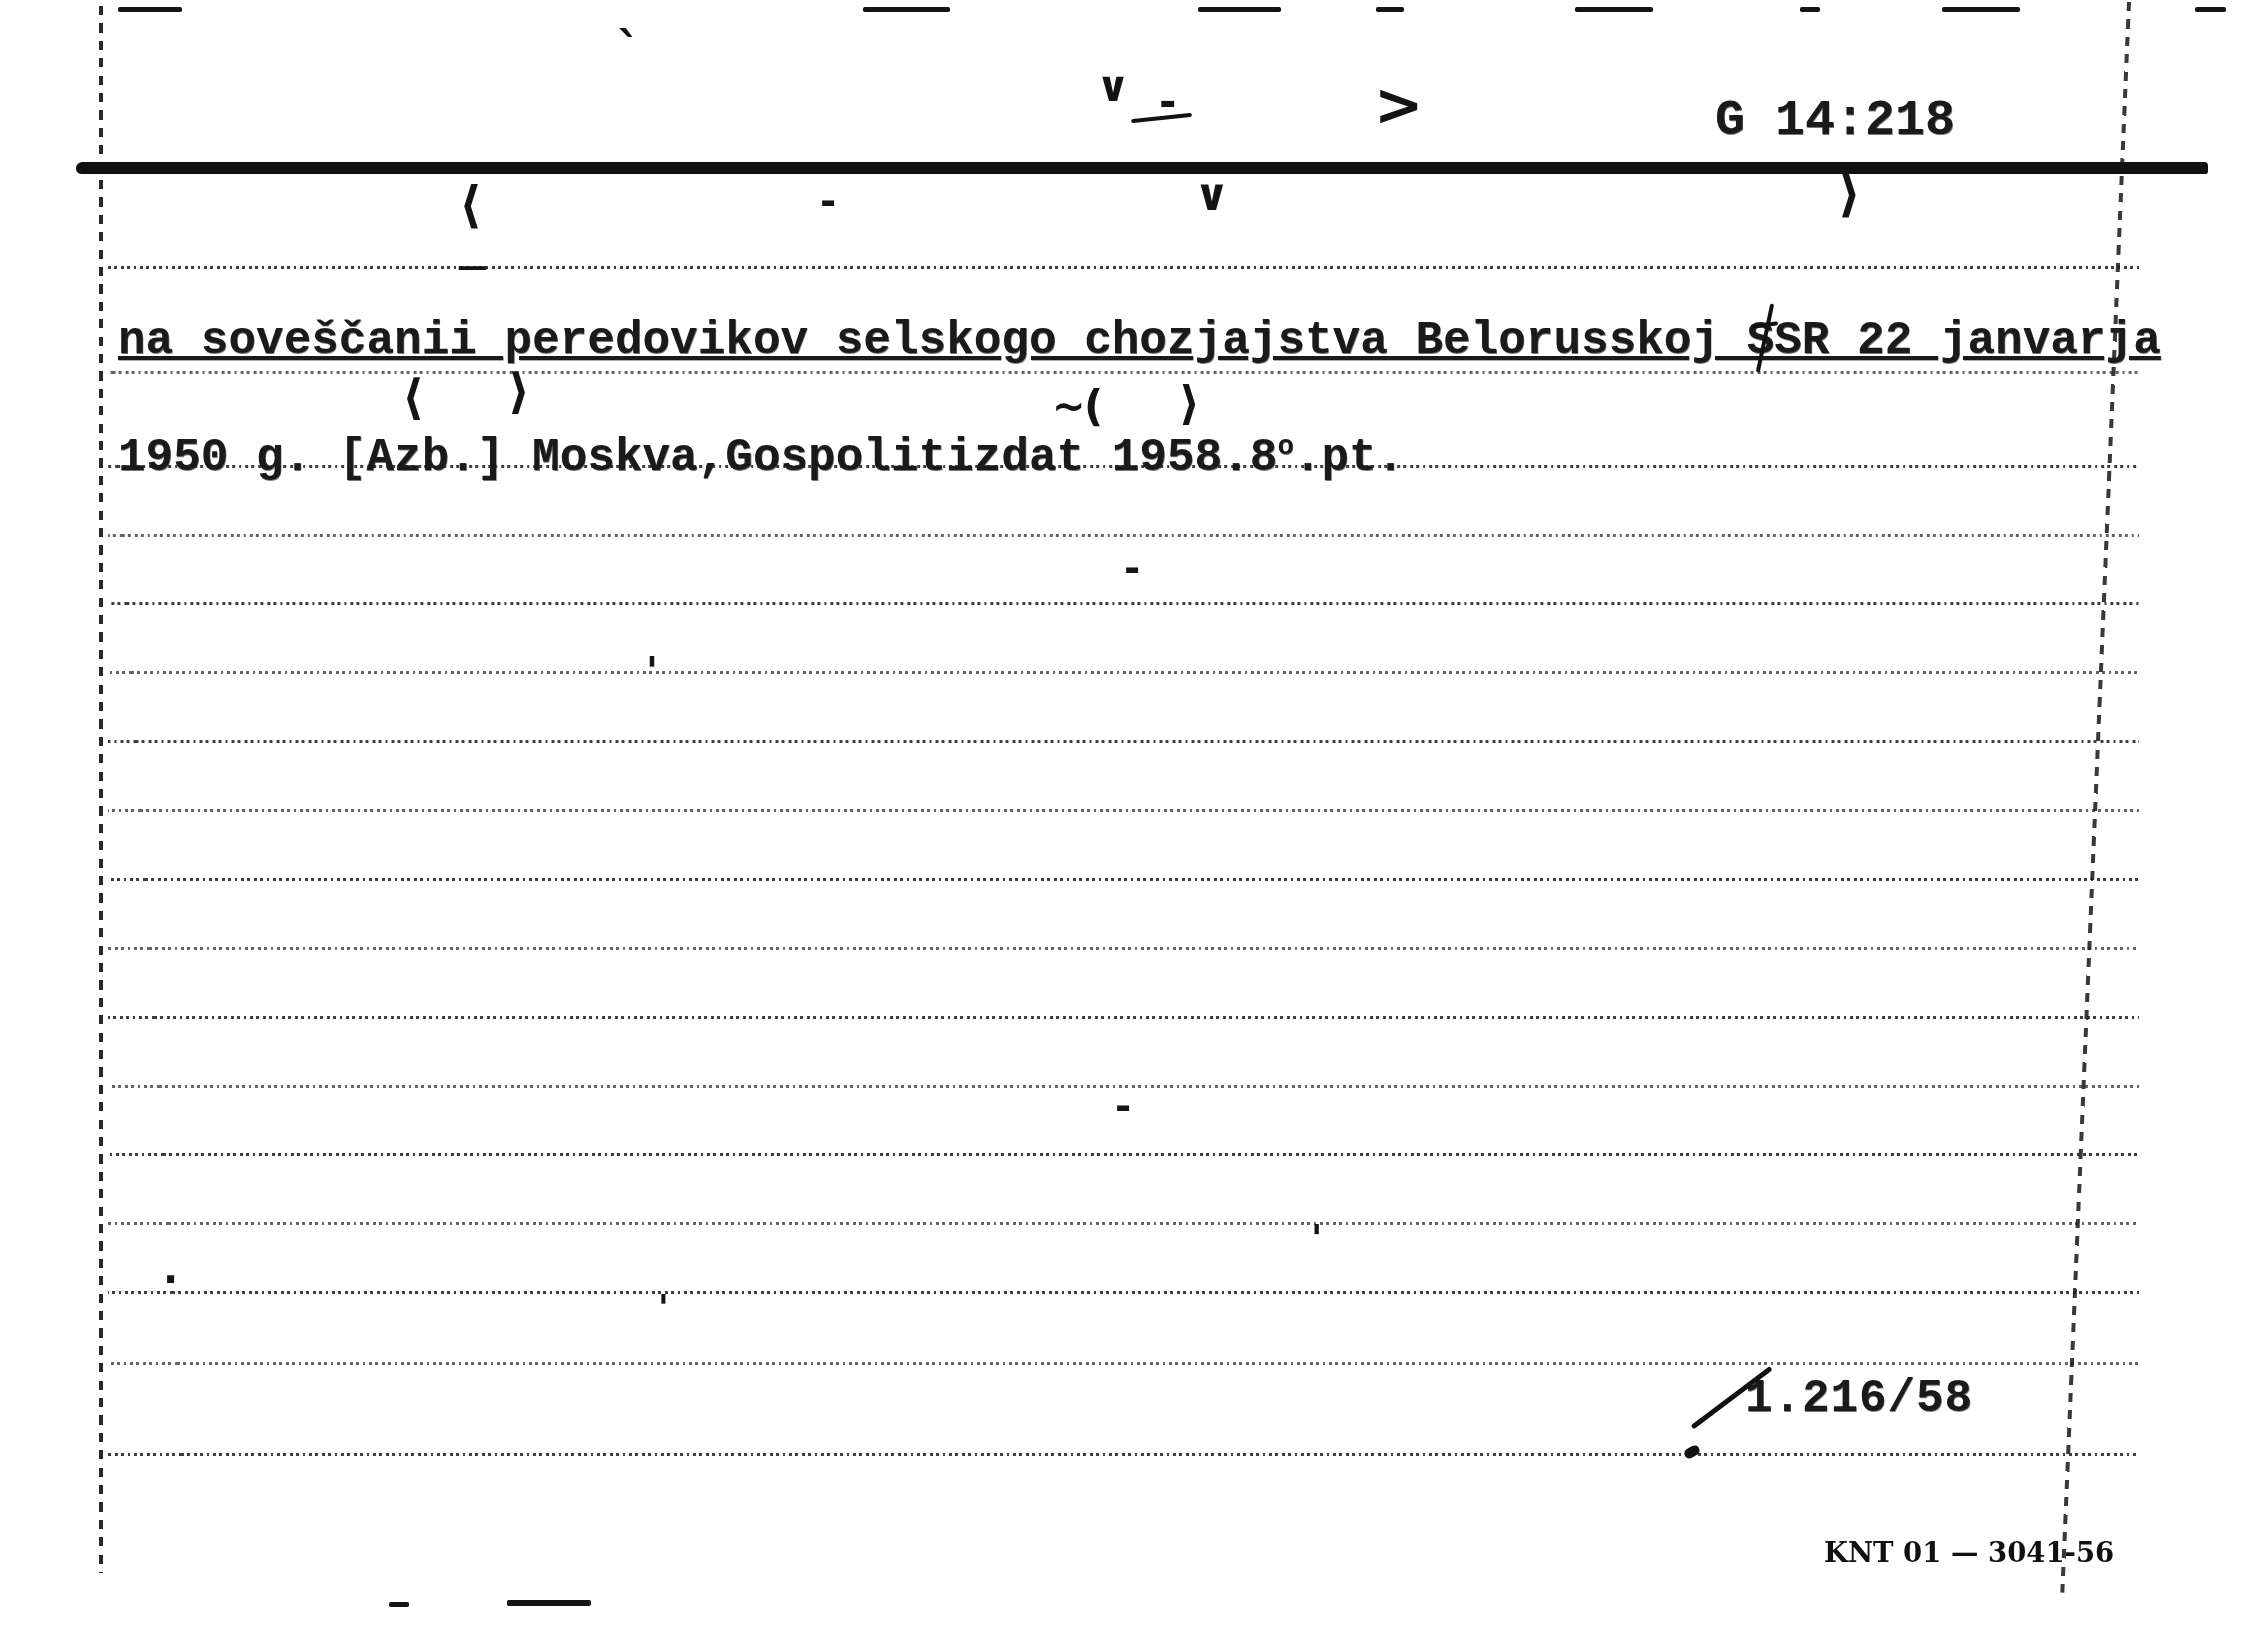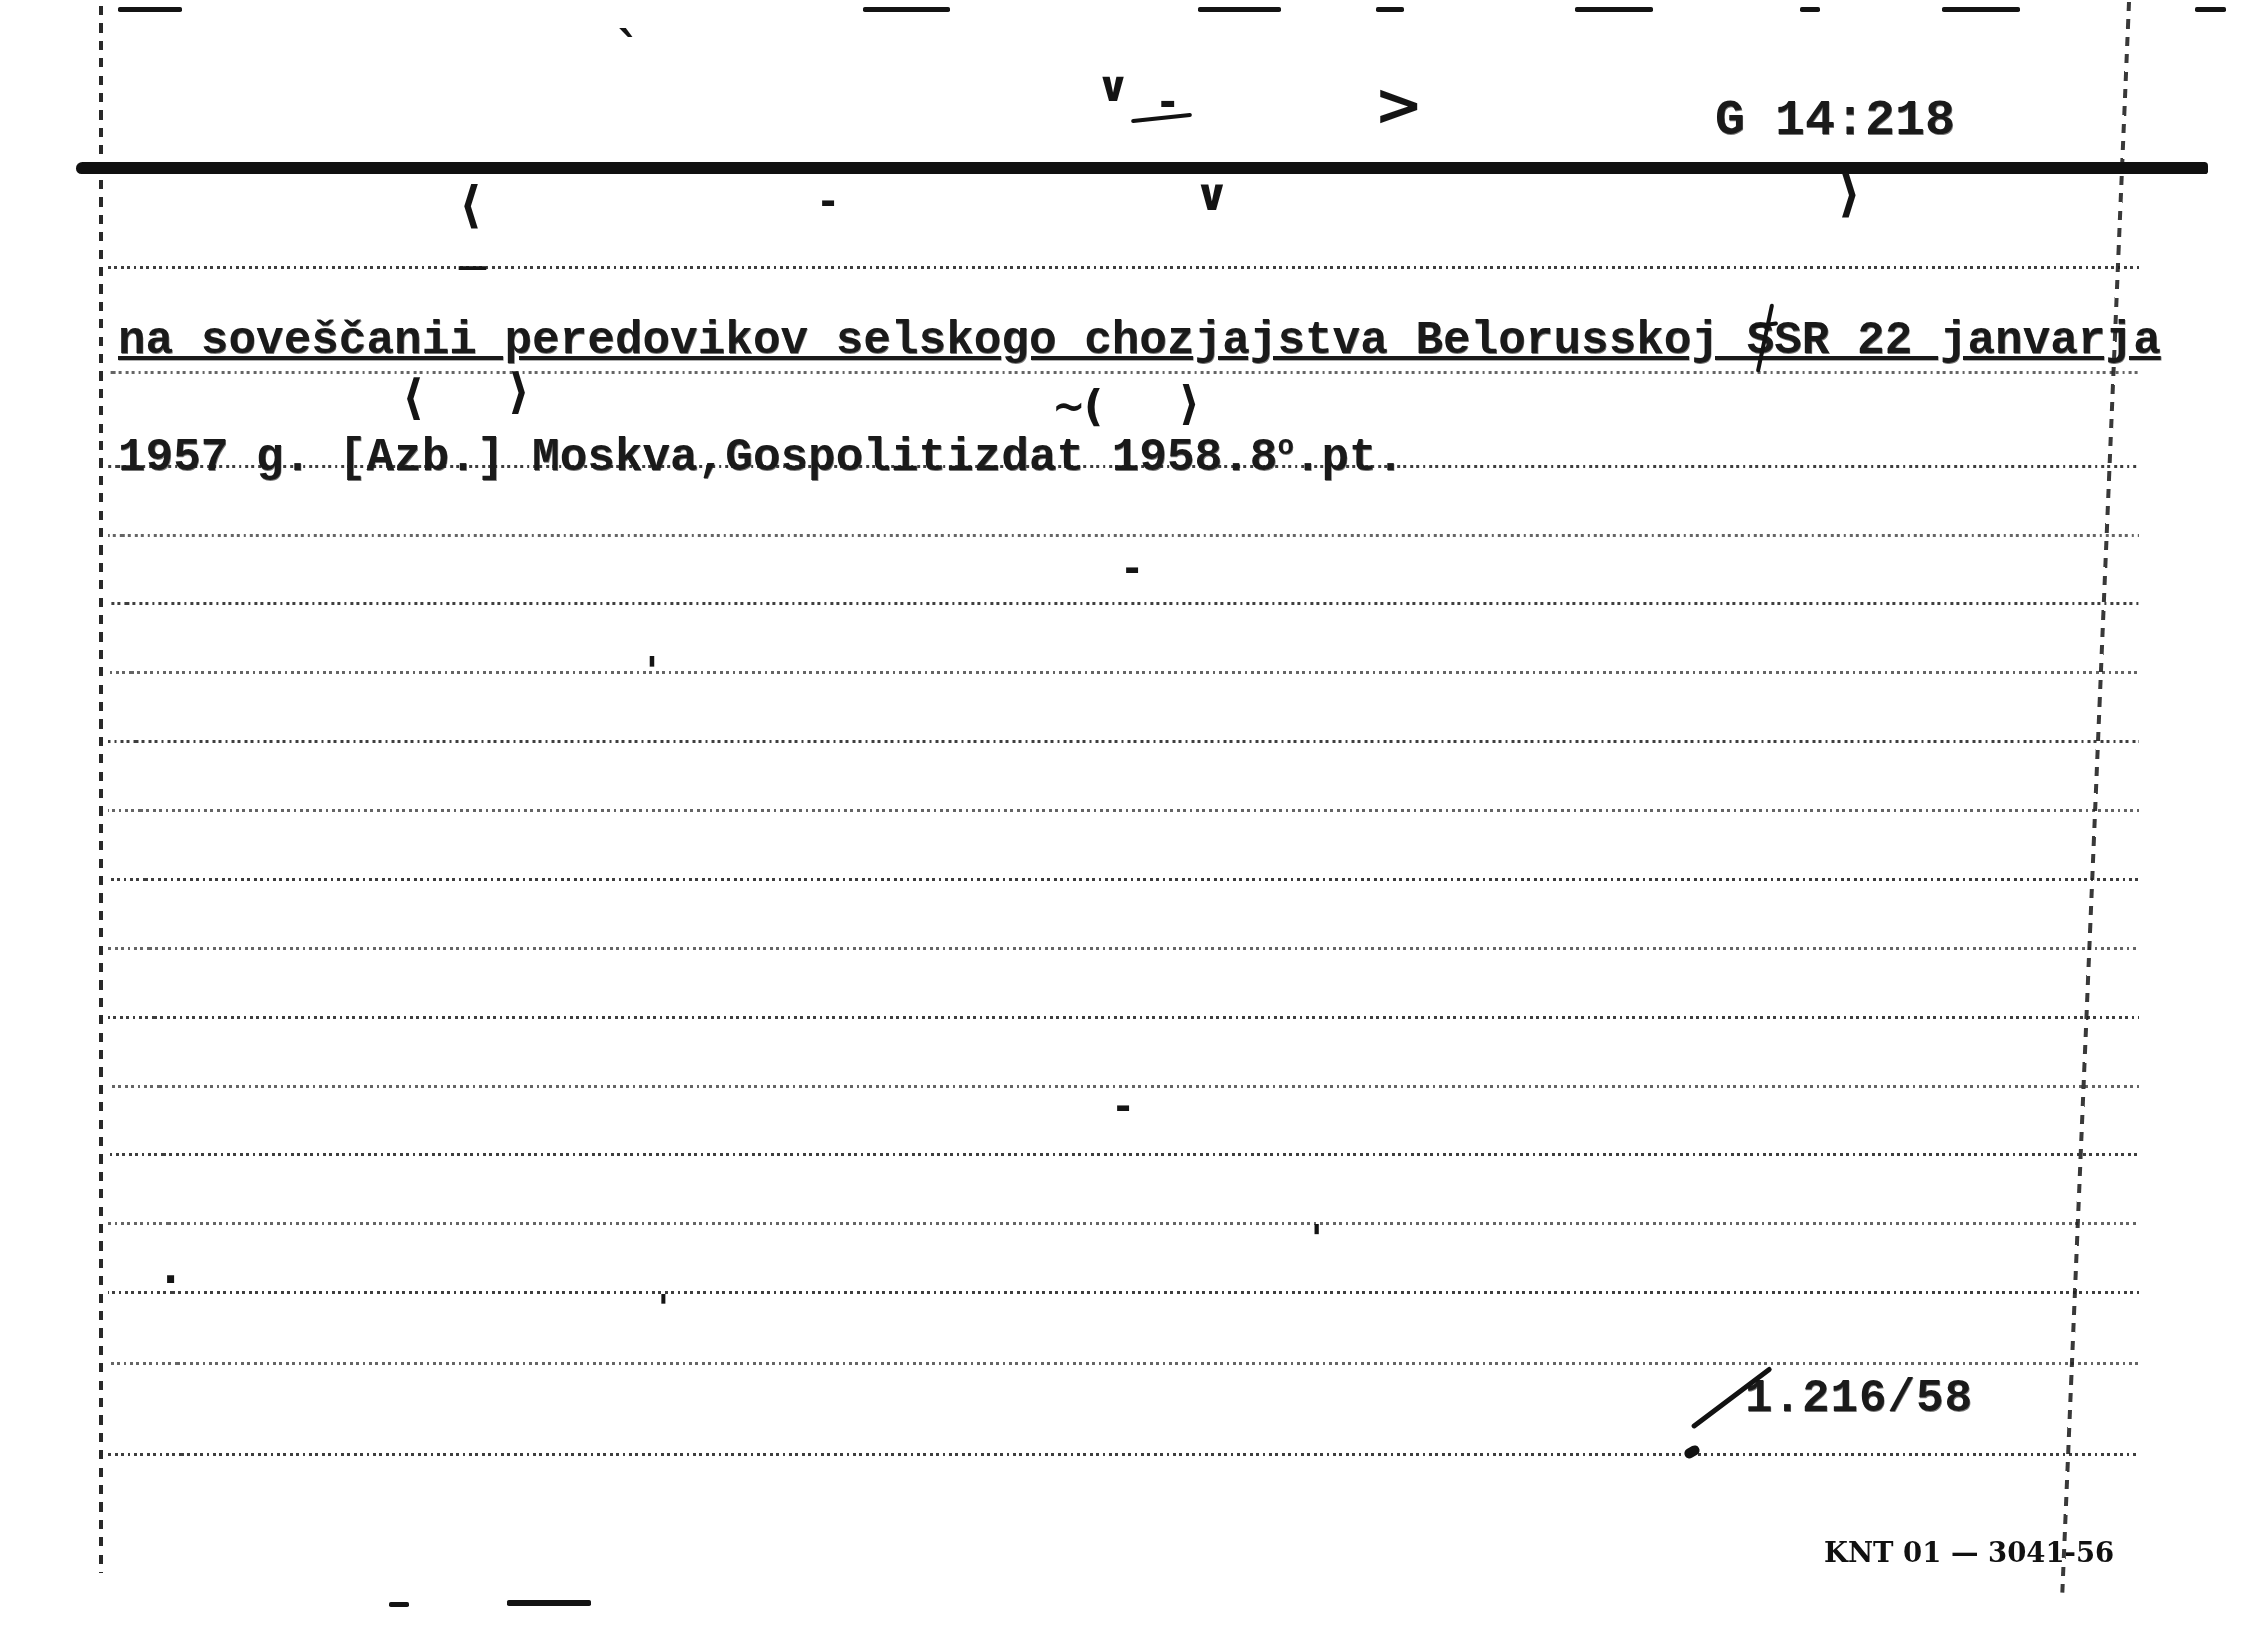--- a/index.html
+++ b/index.html
@@ -64,21 +64,21 @@
       <div class="hdash" style="left: 1575px; top: 7.3px; width: 78px;"></div>
       <div class="hdash" style="left: 1800px; top: 7.3px; width: 20px;"></div>
       <div class="hdash" style="left: 1942px; top: 7.3px; width: 78px;"></div>
       <div class="hdash" style="left: 2195px; top: 7.3px; width: 31px;"></div>
     </div>
 
   <div class="tw shelfmark" style="left:1715px;top:96px;">G 14:218</div>
   <div class="thick-rule"></div>
 
   <div class="tw bodyline" style="left:118px;top:318px;text-decoration:underline;">na soveščanii peredovikov selskogo chozjajstva Belorusskoj SSR 22 janvarja</div>
-  <div class="tw bodyline" style="left:118px;top:435px;"><span>1957 g. [Azb.] Moskva,Gospolitizdat 1958.8</span><span class="sup">o</span><span>.pt.</span></div>
+  <div class="tw bodyline" style="left:118px;top:435px;"><span>1950 g. [Azb.] Moskva,Gospolitizdat 1958.8</span><span class="sup">o</span><span>.pt.</span></div>
 
   <div id="ruled-lines">
       <div class="ruled" style="top: 266px; opacity: 0.85; background-position: 0px 0px;"></div>
       <div class="ruled" style="top: 371px; opacity: 0.68; background-position: 4.6px 0px;"></div>
       <div class="ruled" style="top: 465px; opacity: 0.85; background-position: 9.2px 0px;"></div>
       <div class="ruled" style="top: 534px; opacity: 0.68; background-position: 13.8px 0px;"></div>
       <div class="ruled" style="top: 602px; opacity: 0.85; background-position: 18.4px 0px;"></div>
       <div class="ruled" style="top: 671px; opacity: 0.68; background-position: 23px 0px;"></div>
       <div class="ruled" style="top: 740px; opacity: 0.85; background-position: 27.5px 0px;"></div>
       <div class="ruled" style="top: 809px; opacity: 0.68; background-position: 32px 0px;"></div>

